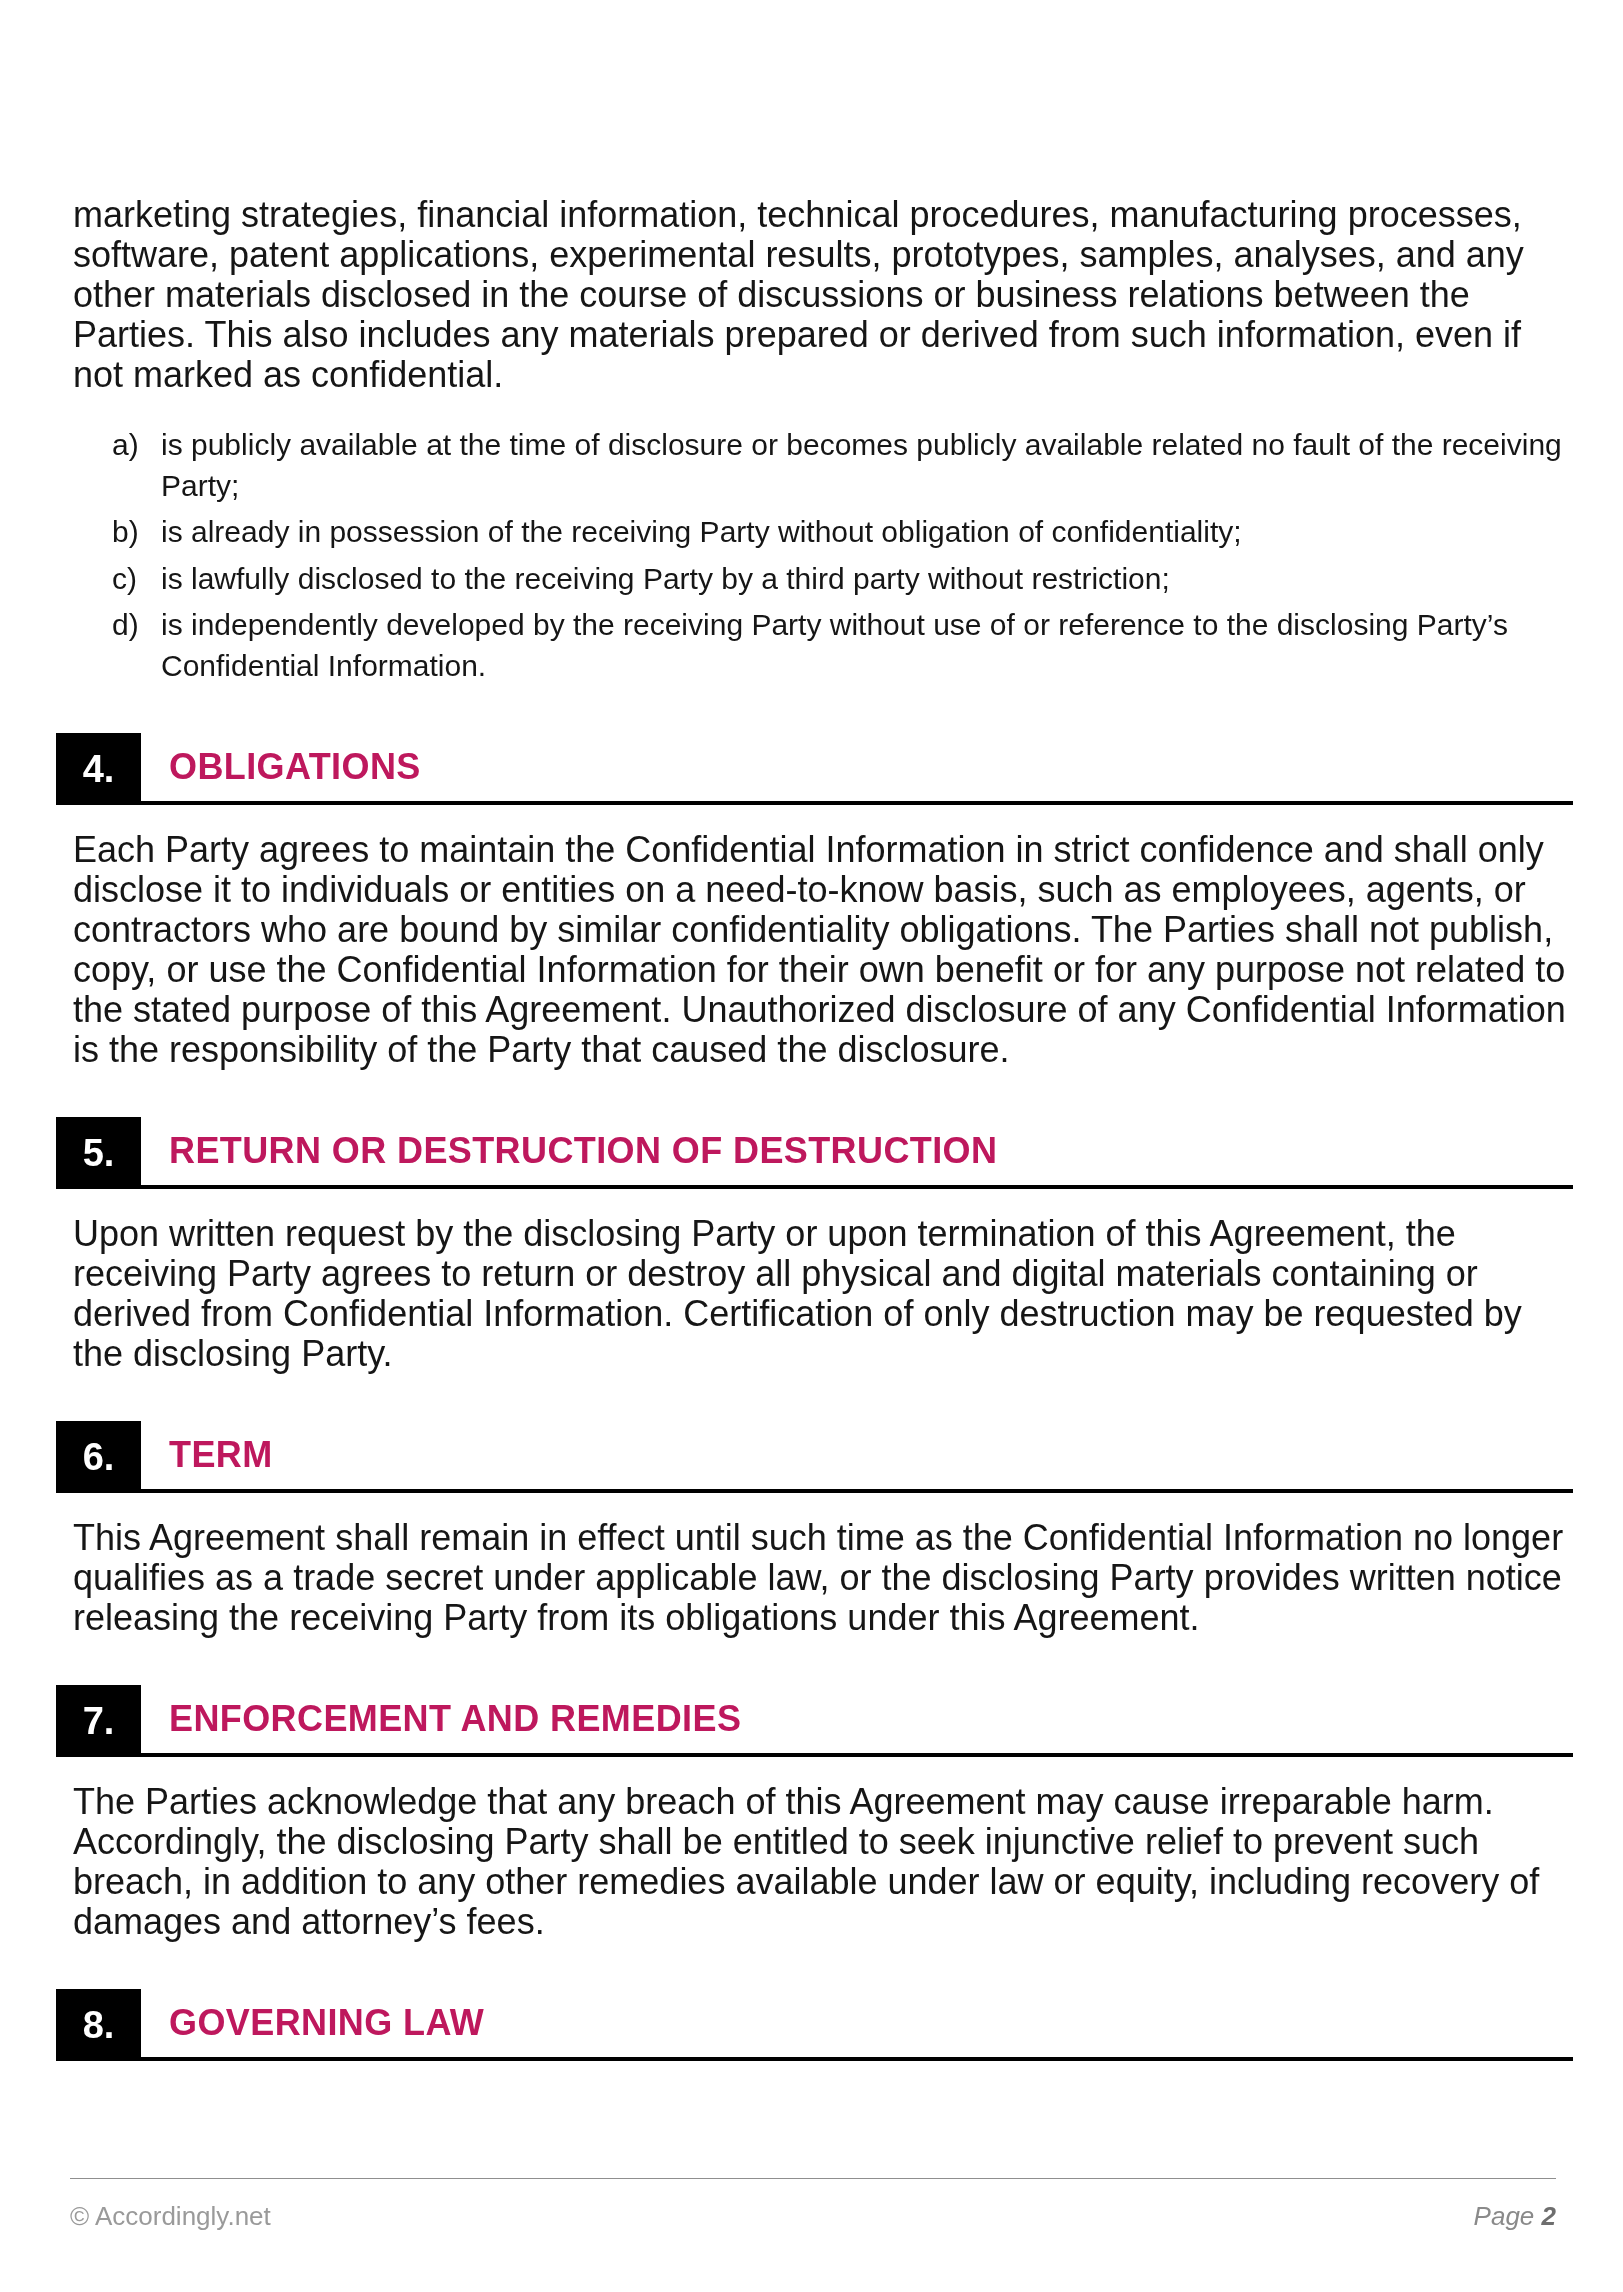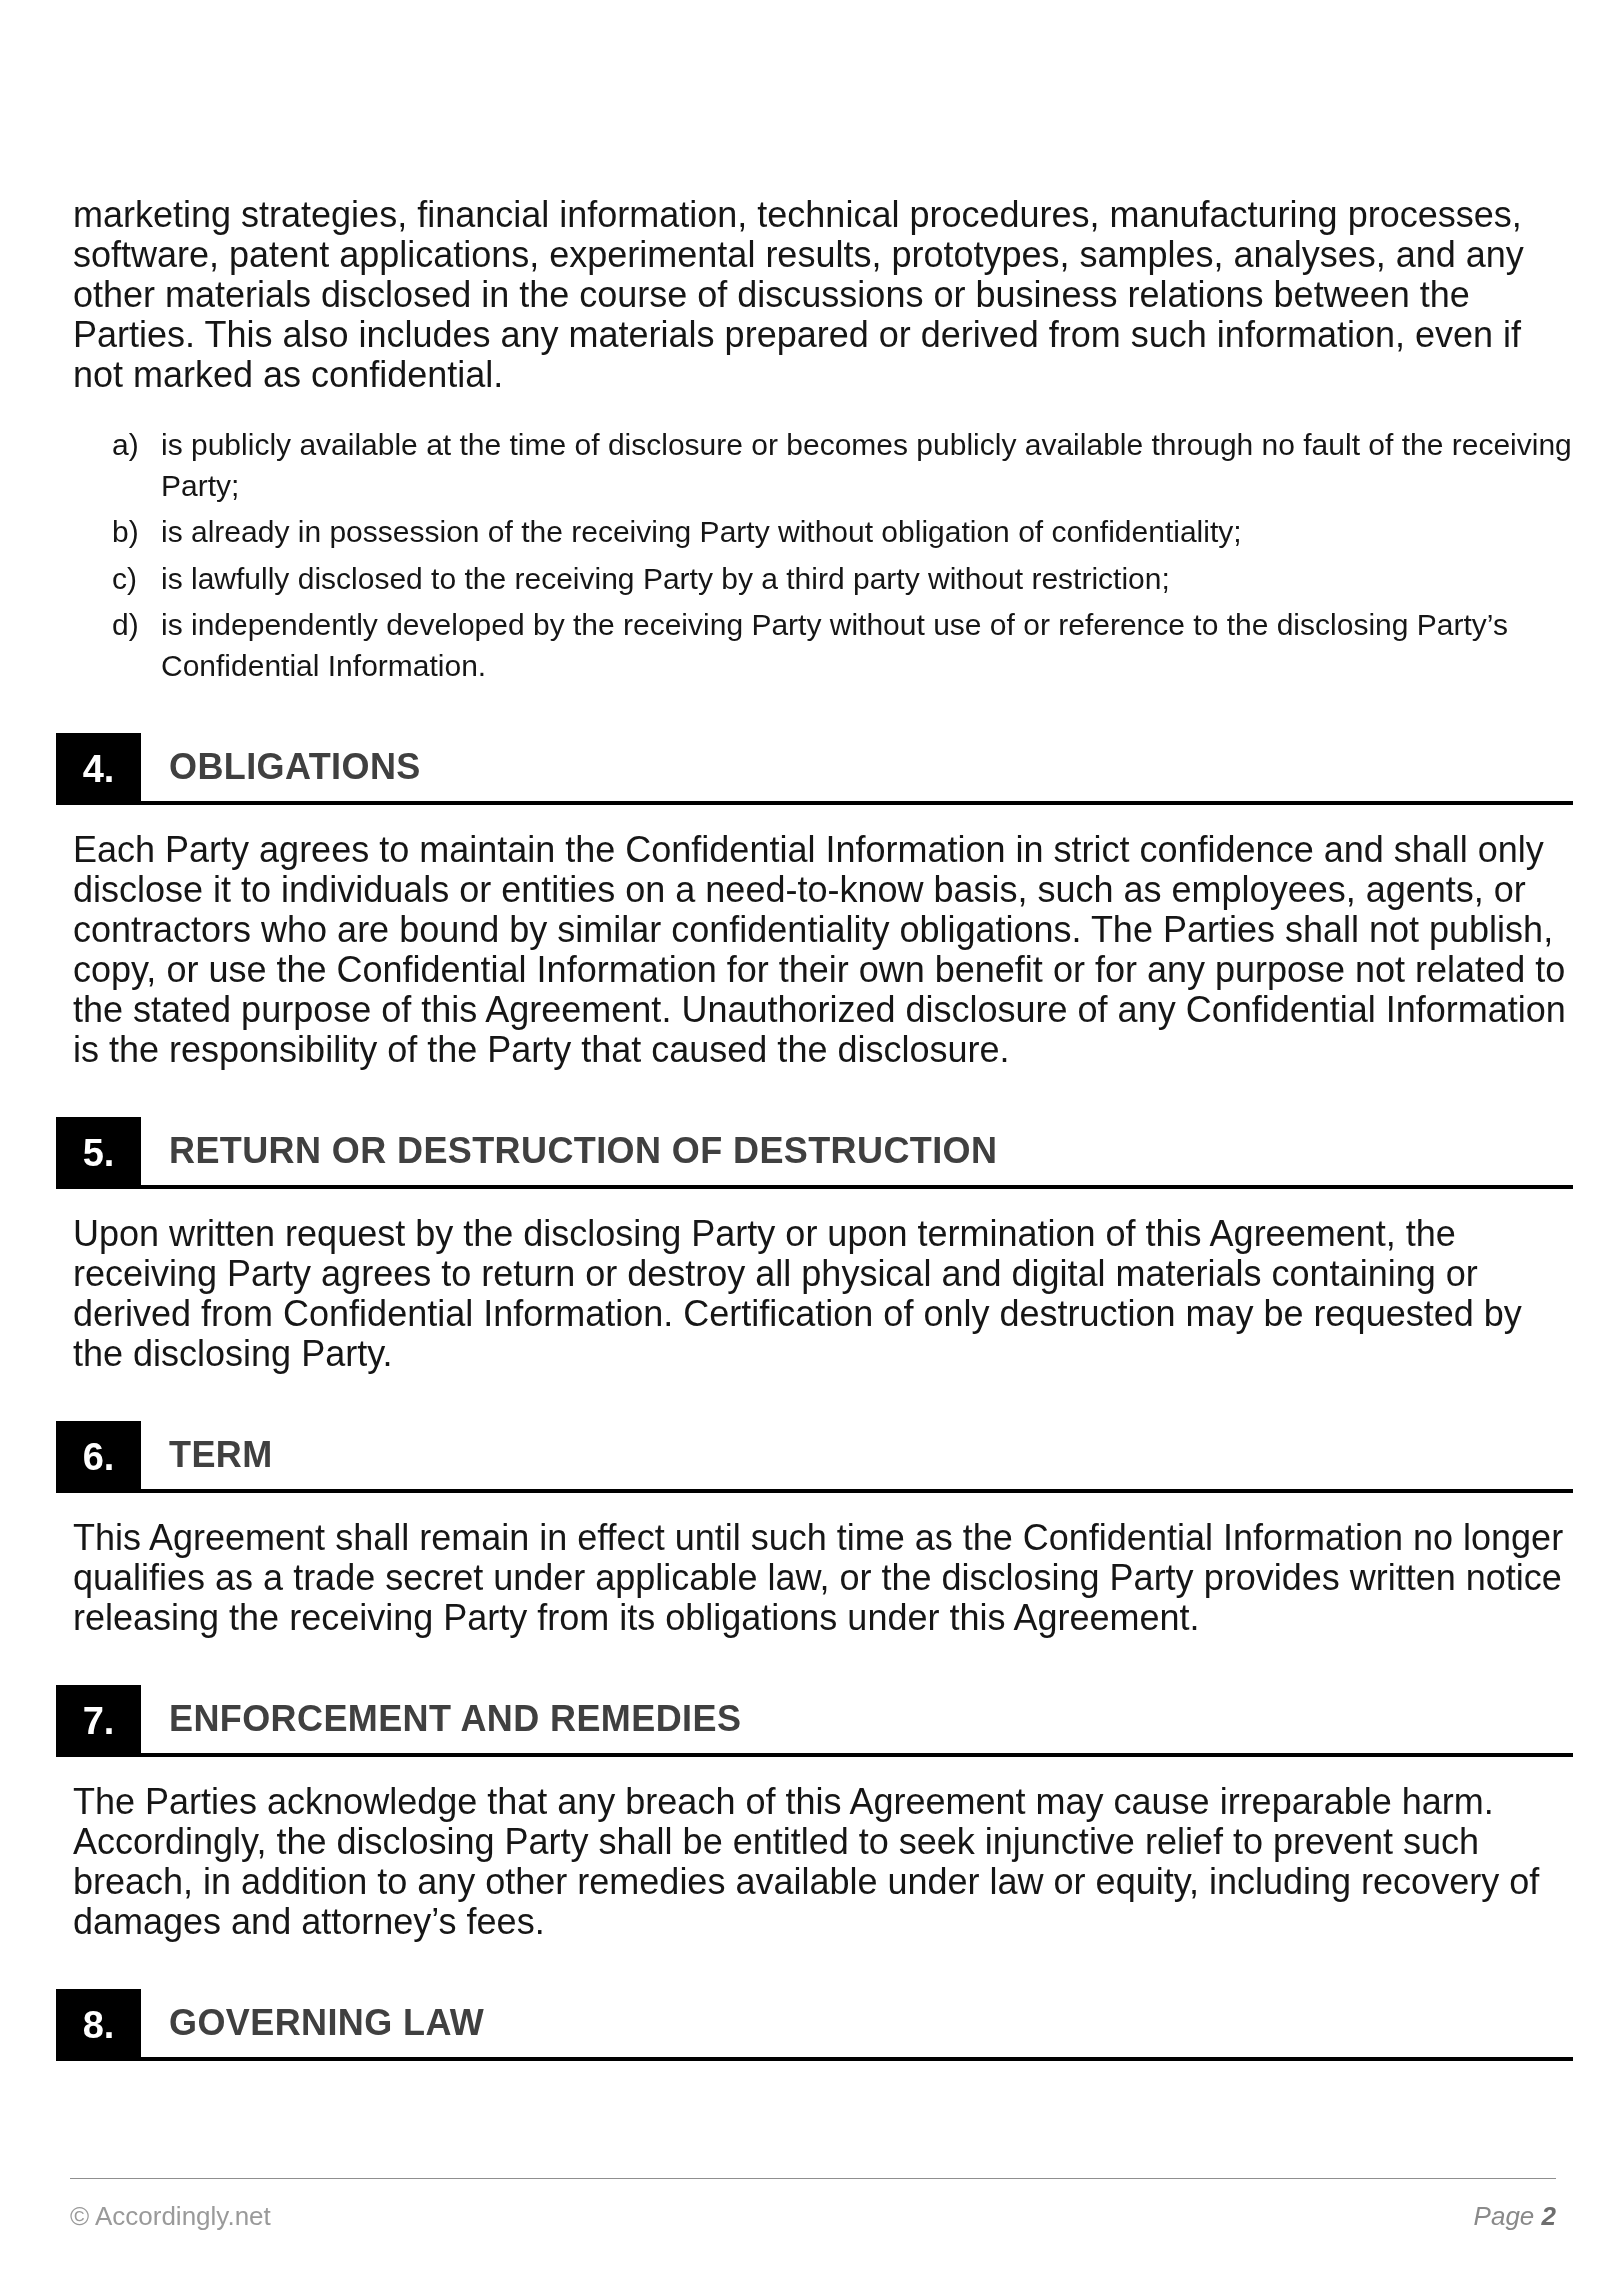--- a/index.html
+++ b/index.html
@@ -55,21 +55,21 @@
     flex:1;
     border-bottom:4.5px solid #000000;
     display:flex;
     align-items:center;
     padding-left:28px;
   }
   .section-title {
     font-size:36px;
     font-weight:bold;
     letter-spacing:0.4px;
-    color:#404040;
+    color:#be185d;
   }
   .blank-line {
     display:inline-block;
     width:219px; height:3.6px;
     background:#000000;
     margin:0 9px -9px 12.5px;
   }
   .footer {
     position:absolute;
     left:70px; right:68px;
@@ -92,21 +92,21 @@
 
 <div class="page">
   <div class="content">
 
     <p class="para intro">marketing strategies, financial information, technical procedures, manufacturing processes, software, patent applications, experimental results, prototypes, samples, analyses, and any other materials disclosed in the course of discussions or business relations between the Parties. This also includes any materials prepared or derived from such information, even if not marked as confidential.</p>
 
 
     <div class="exclusions">
       <div class="li">
         <span class="marker">a)</span>
-        <span class="li-text">is publicly available at the time of disclosure or becomes publicly available through no fault of the receiving Party;</span>
+        <span class="li-text">is publicly available at the time of disclosure or becomes publicly available related no fault of the receiving Party;</span>
       </div>
       <div class="li">
         <span class="marker">b)</span>
         <span class="li-text">is already in possession of the receiving Party without obligation of confidentiality;</span>
       </div>
       <div class="li">
         <span class="marker">c)</span>
         <span class="li-text">is lawfully disclosed to the receiving Party by a third party without restriction;</span>
       </div>
       <div class="li">

